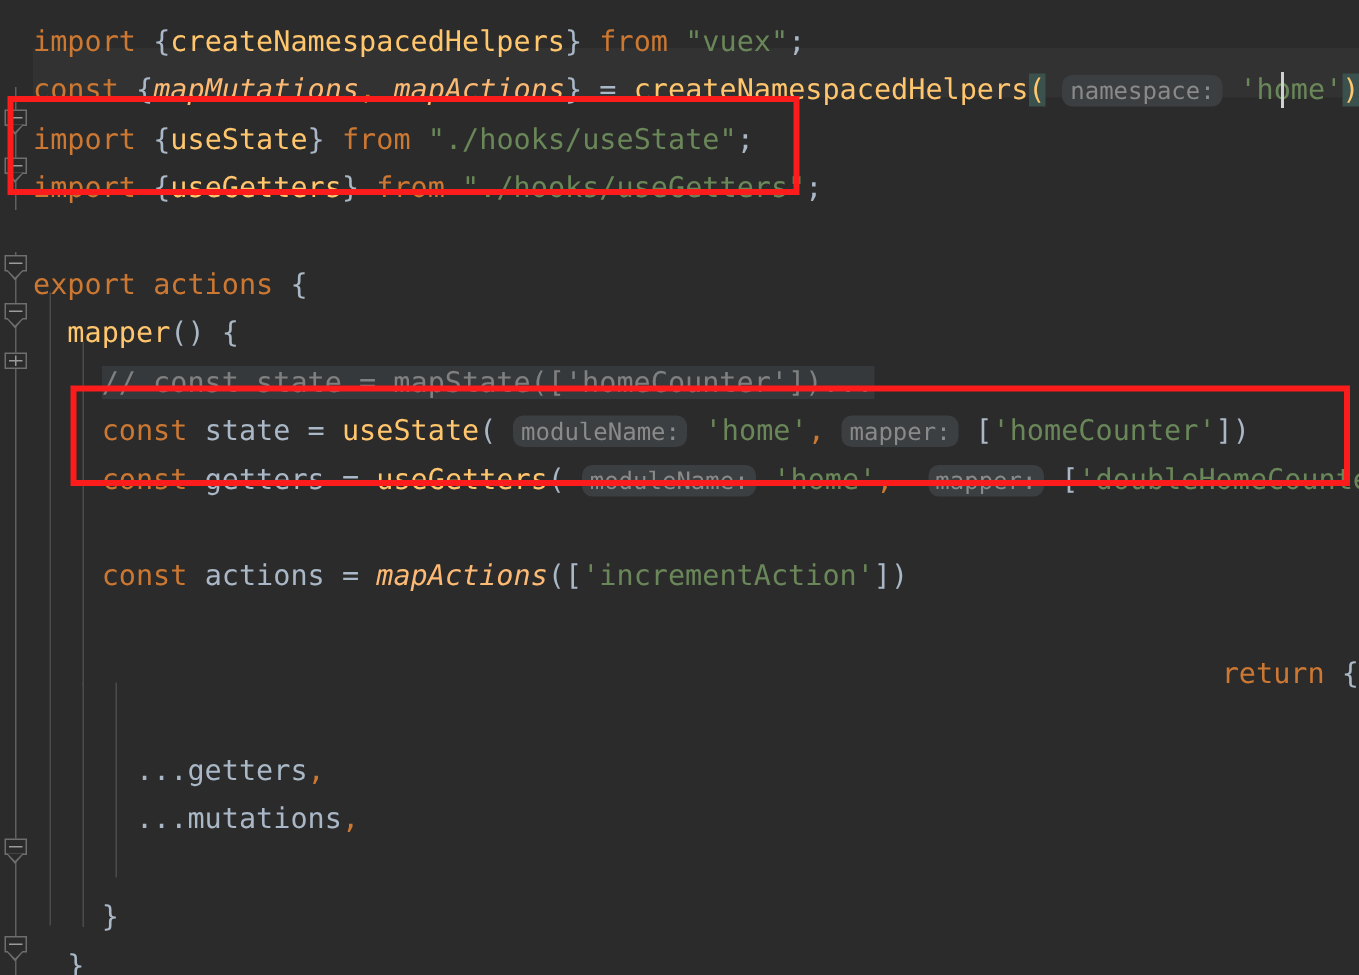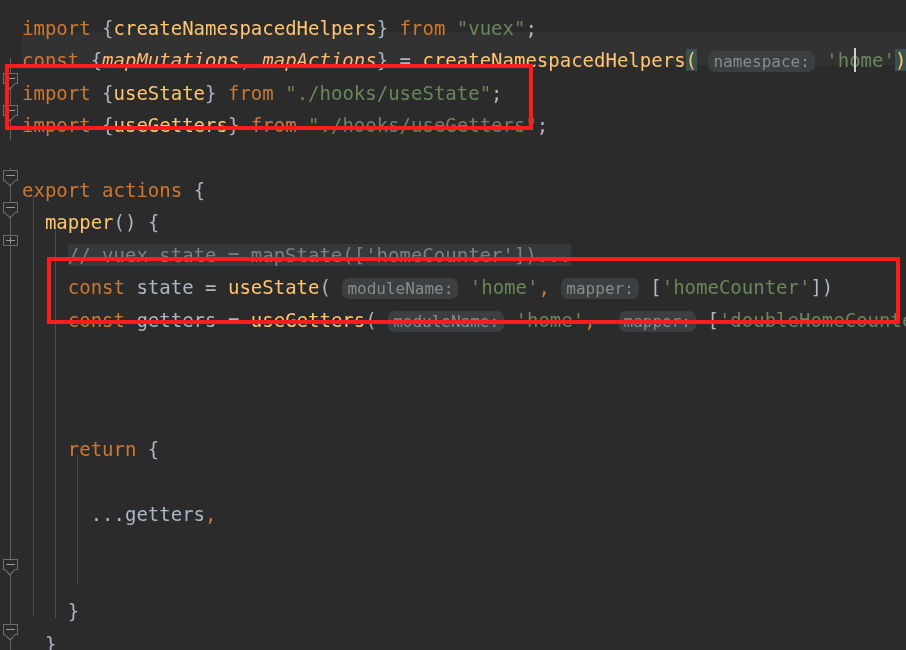--- a/index.html
+++ b/index.html
@@ -224,35 +224,37 @@
     <div class="line" style="top:64.8px;"><span class="kw">import</span><span class="op"> </span><span class="brace">{</span><span class="fn">useState</span><span class="brace">}</span><span class="op"> </span><span class="kw">from</span><span class="op"> </span><span class="str">"./hooks/useState"</span><span class="op">;</span></div>
 
     <div class="line" style="top:97.2px;"><span class="kw">import</span><span class="op"> </span><span class="brace">{</span><span class="fn">useGetters</span><span class="brace">}</span><span class="op"> </span><span class="kw">from</span><span class="op"> </span><span class="str">"./hooks/useGetters"</span><span class="op">;</span></div>
 
     <div class="line" style="top:129.6px;"></div>
 
     <div class="line" style="top:162px;"><span class="kw">export</span><span class="op"> </span><span class="kw">actions</span><span class="op"> </span><span class="brace">{</span></div>
 
     <div class="line" style="top:194.4px;"><span class="op">  </span><span class="fn">mapper</span><span class="brace">()</span><span class="op"> </span><span class="brace">{</span></div>
 
-    <div class="line" style="top:226.8px;"><span class="op">    </span><span class="cmt fold-ph">// vuex state = mapState(['homeCounter'])...</span></div>
+    <div class="line" style="top:226.8px;"><span class="op">    </span><span class="cmt fold-ph">// const state = mapState(['homeCounter'])...</span></div>
 
     <div class="line" style="top:259.2px;"><span class="op">    </span><span class="kw">const</span><span class="op"> </span><span class="ident">state</span><span class="op"> = </span><span class="fn">useState</span><span class="brace">(</span><span class="op"> </span><span class="hint">moduleName:</span><span class="op"> </span><span class="str">'home'</span><span class="comma">,</span><span class="op"> </span><span class="hint">mapper:</span><span class="op"> </span><span class="brace">[</span><span class="str">'homeCounter'</span><span class="brace">])</span></div>
 
     <div class="line" style="top:291.6px;"><span class="op">    </span><span class="kw">const</span><span class="op"> </span><span class="ident">getters</span><span class="op"> = </span><span class="fn">useGetters</span><span class="brace">(</span><span class="op"> </span><span class="hint">moduleName:</span><span class="op"> </span><span class="str">'home'</span><span class="comma">,</span><span class="op">  </span><span class="hint">mapper:</span><span class="op"> </span><span class="brace">[</span><span class="str">'doubleHomeCounter'</span></div>
 
 
+    <div class="line" style="top:356.4px;"><span class="op">    </span><span class="kw">const</span><span class="op"> </span><span class="ident">actions</span><span class="op"> = </span><span class="imp">mapActions</span><span class="brace">([</span><span class="str">'incrementAction'</span><span class="brace">])</span></div>
 
     <div class="line" style="top:388.8px;"></div>
 
-    <div class="line" style="top:421.2px;"><span class="op">    </span><span class="kw">return</span><span class="op"> </span><span class="brace">{</span></div>
+    <div class="line" style="top:421.2px;text-align:right;"><span class="op">    </span><span class="kw">return</span><span class="op"> </span><span class="brace">{</span></div>
 
 
     <div class="line" style="top:486px;"><span class="op">      </span><span class="ident">...</span><span class="ident">getters</span><span class="comma">,</span></div>
 
+    <div class="line" style="top:518.4px;"><span class="op">      </span><span class="ident">...</span><span class="ident">mutations</span><span class="comma">,</span></div>
 
 
     <div class="line" style="top:583.2px;"><span class="op">    </span><span class="brace">}</span></div>
 
     <div class="line" style="top:615.6px;"><span class="op">  </span><span class="brace">}</span></div>
 
   </div>
 
   <div id="annotations">
       <div class="redbox" style="left: 5px; top: 64px; width: 528px; height: 66px; border-color: rgb(252, 28, 28);"></div>

